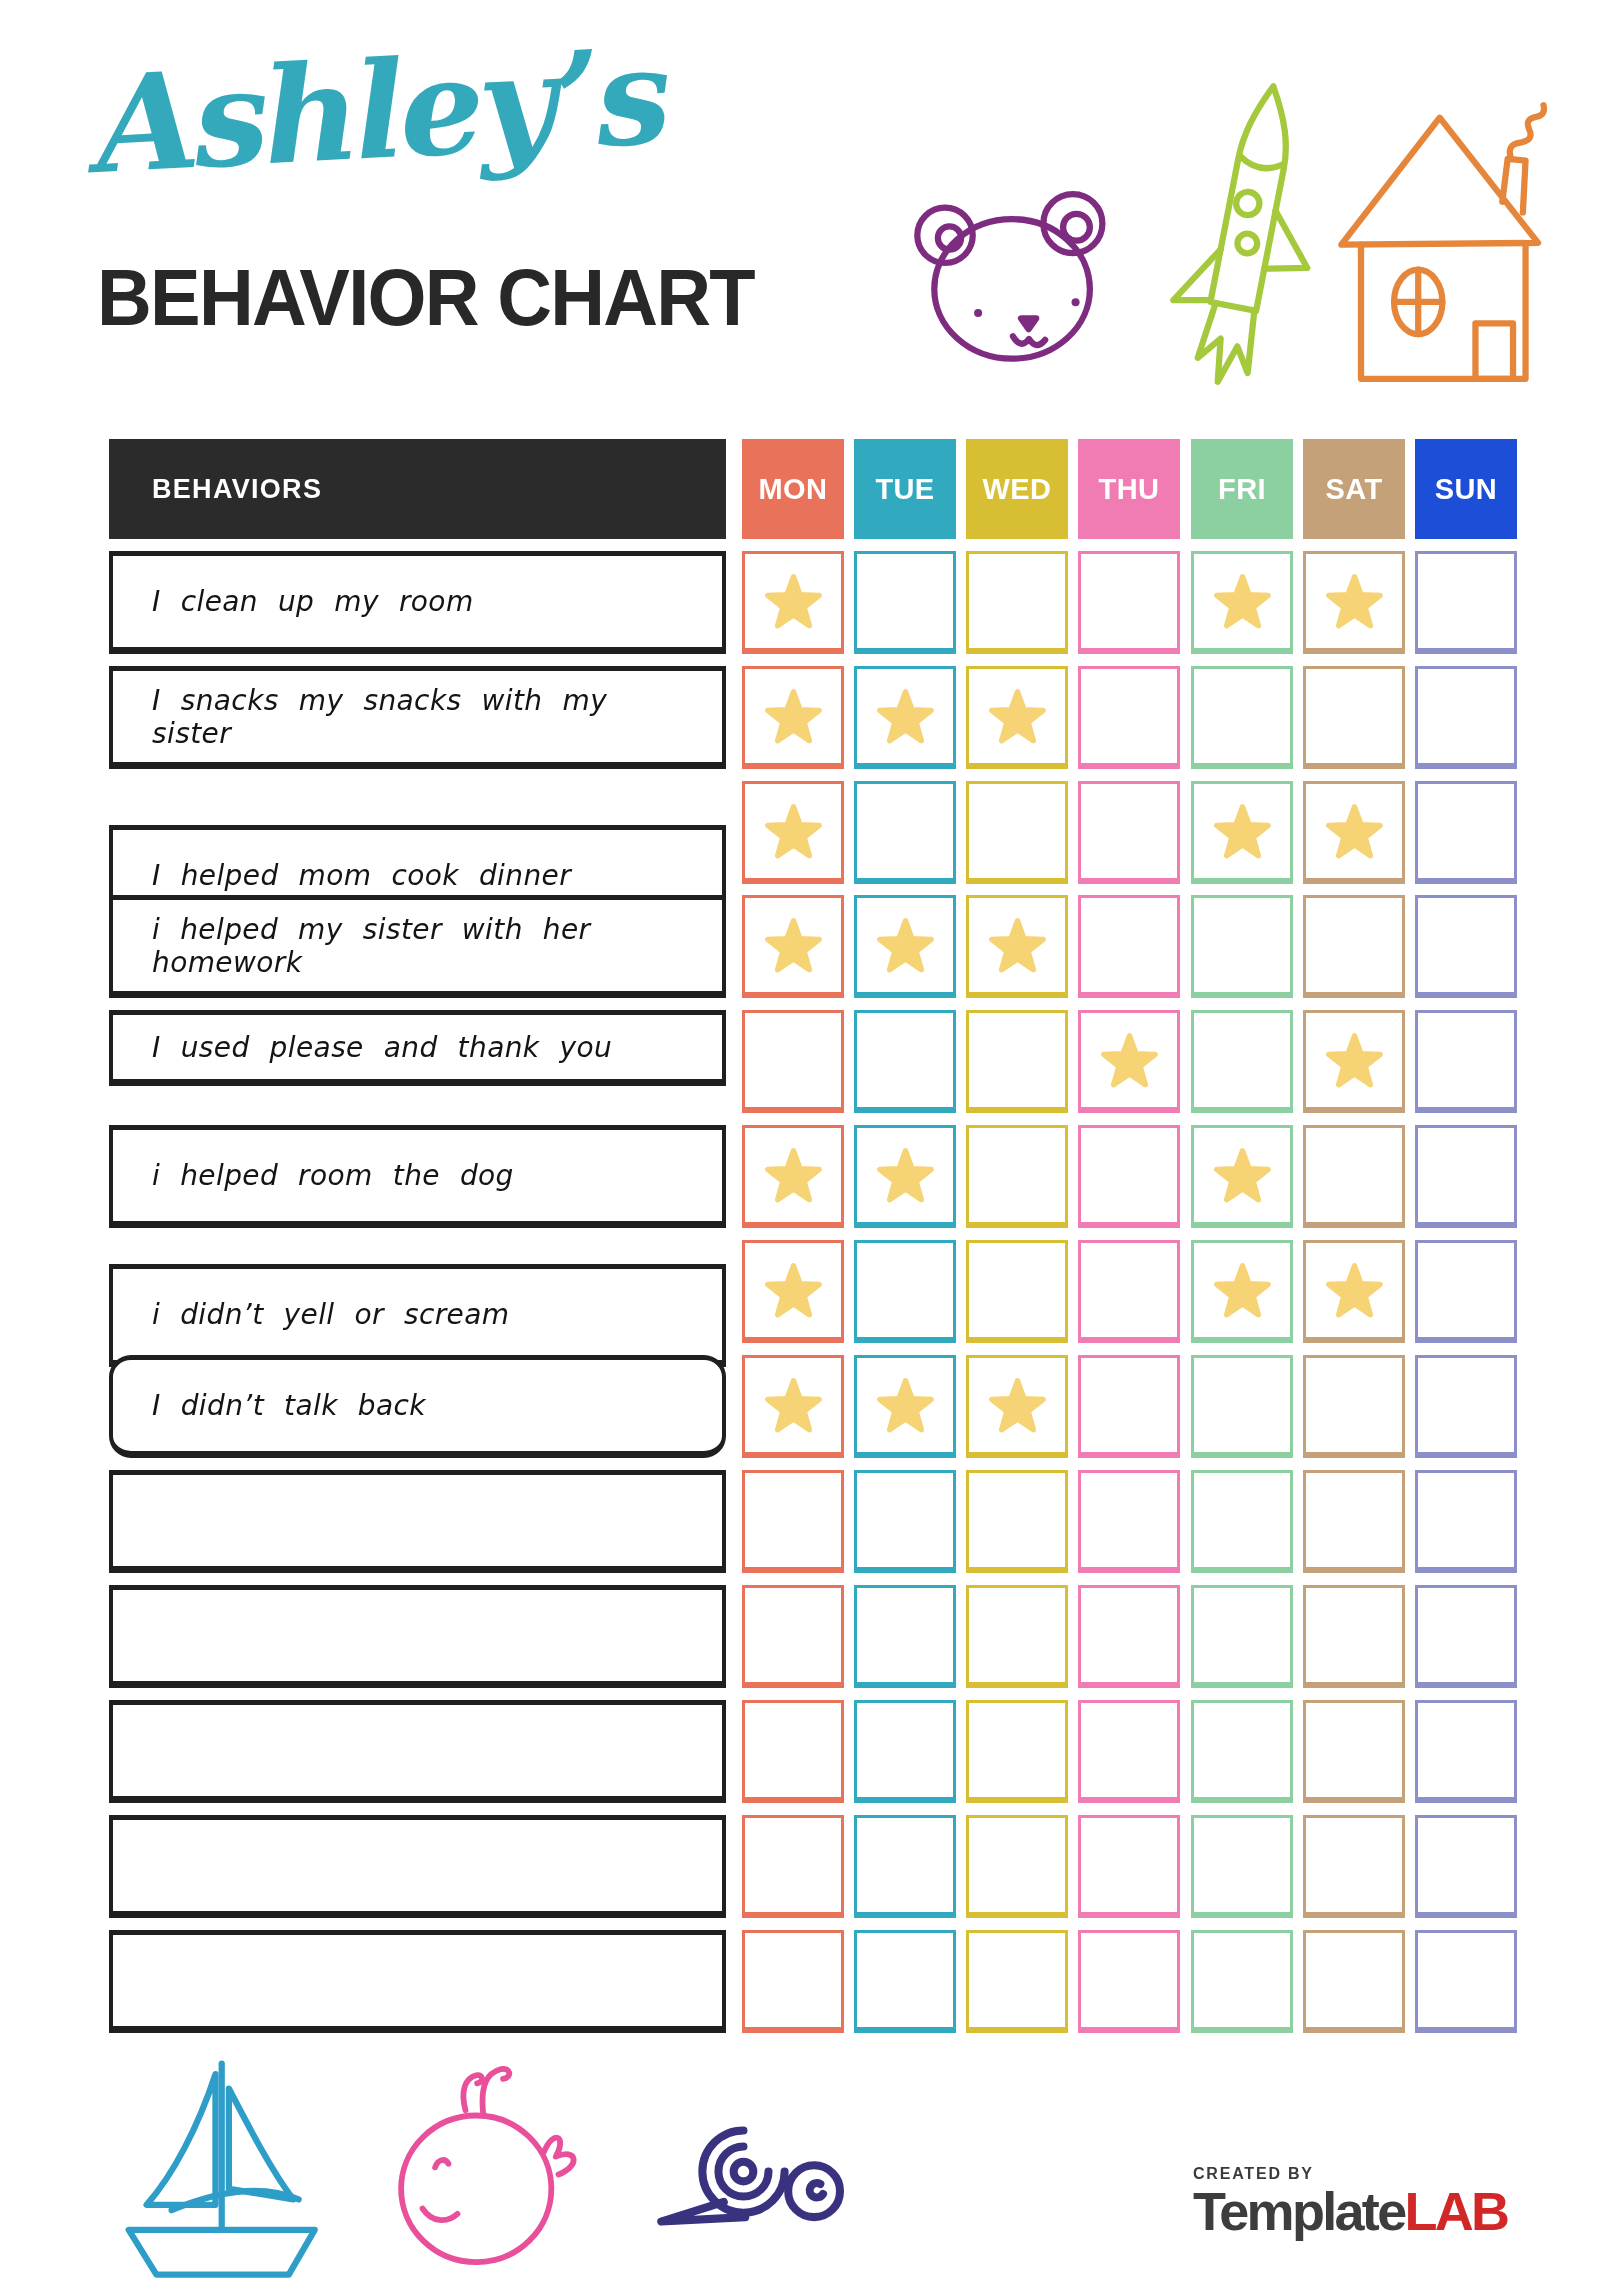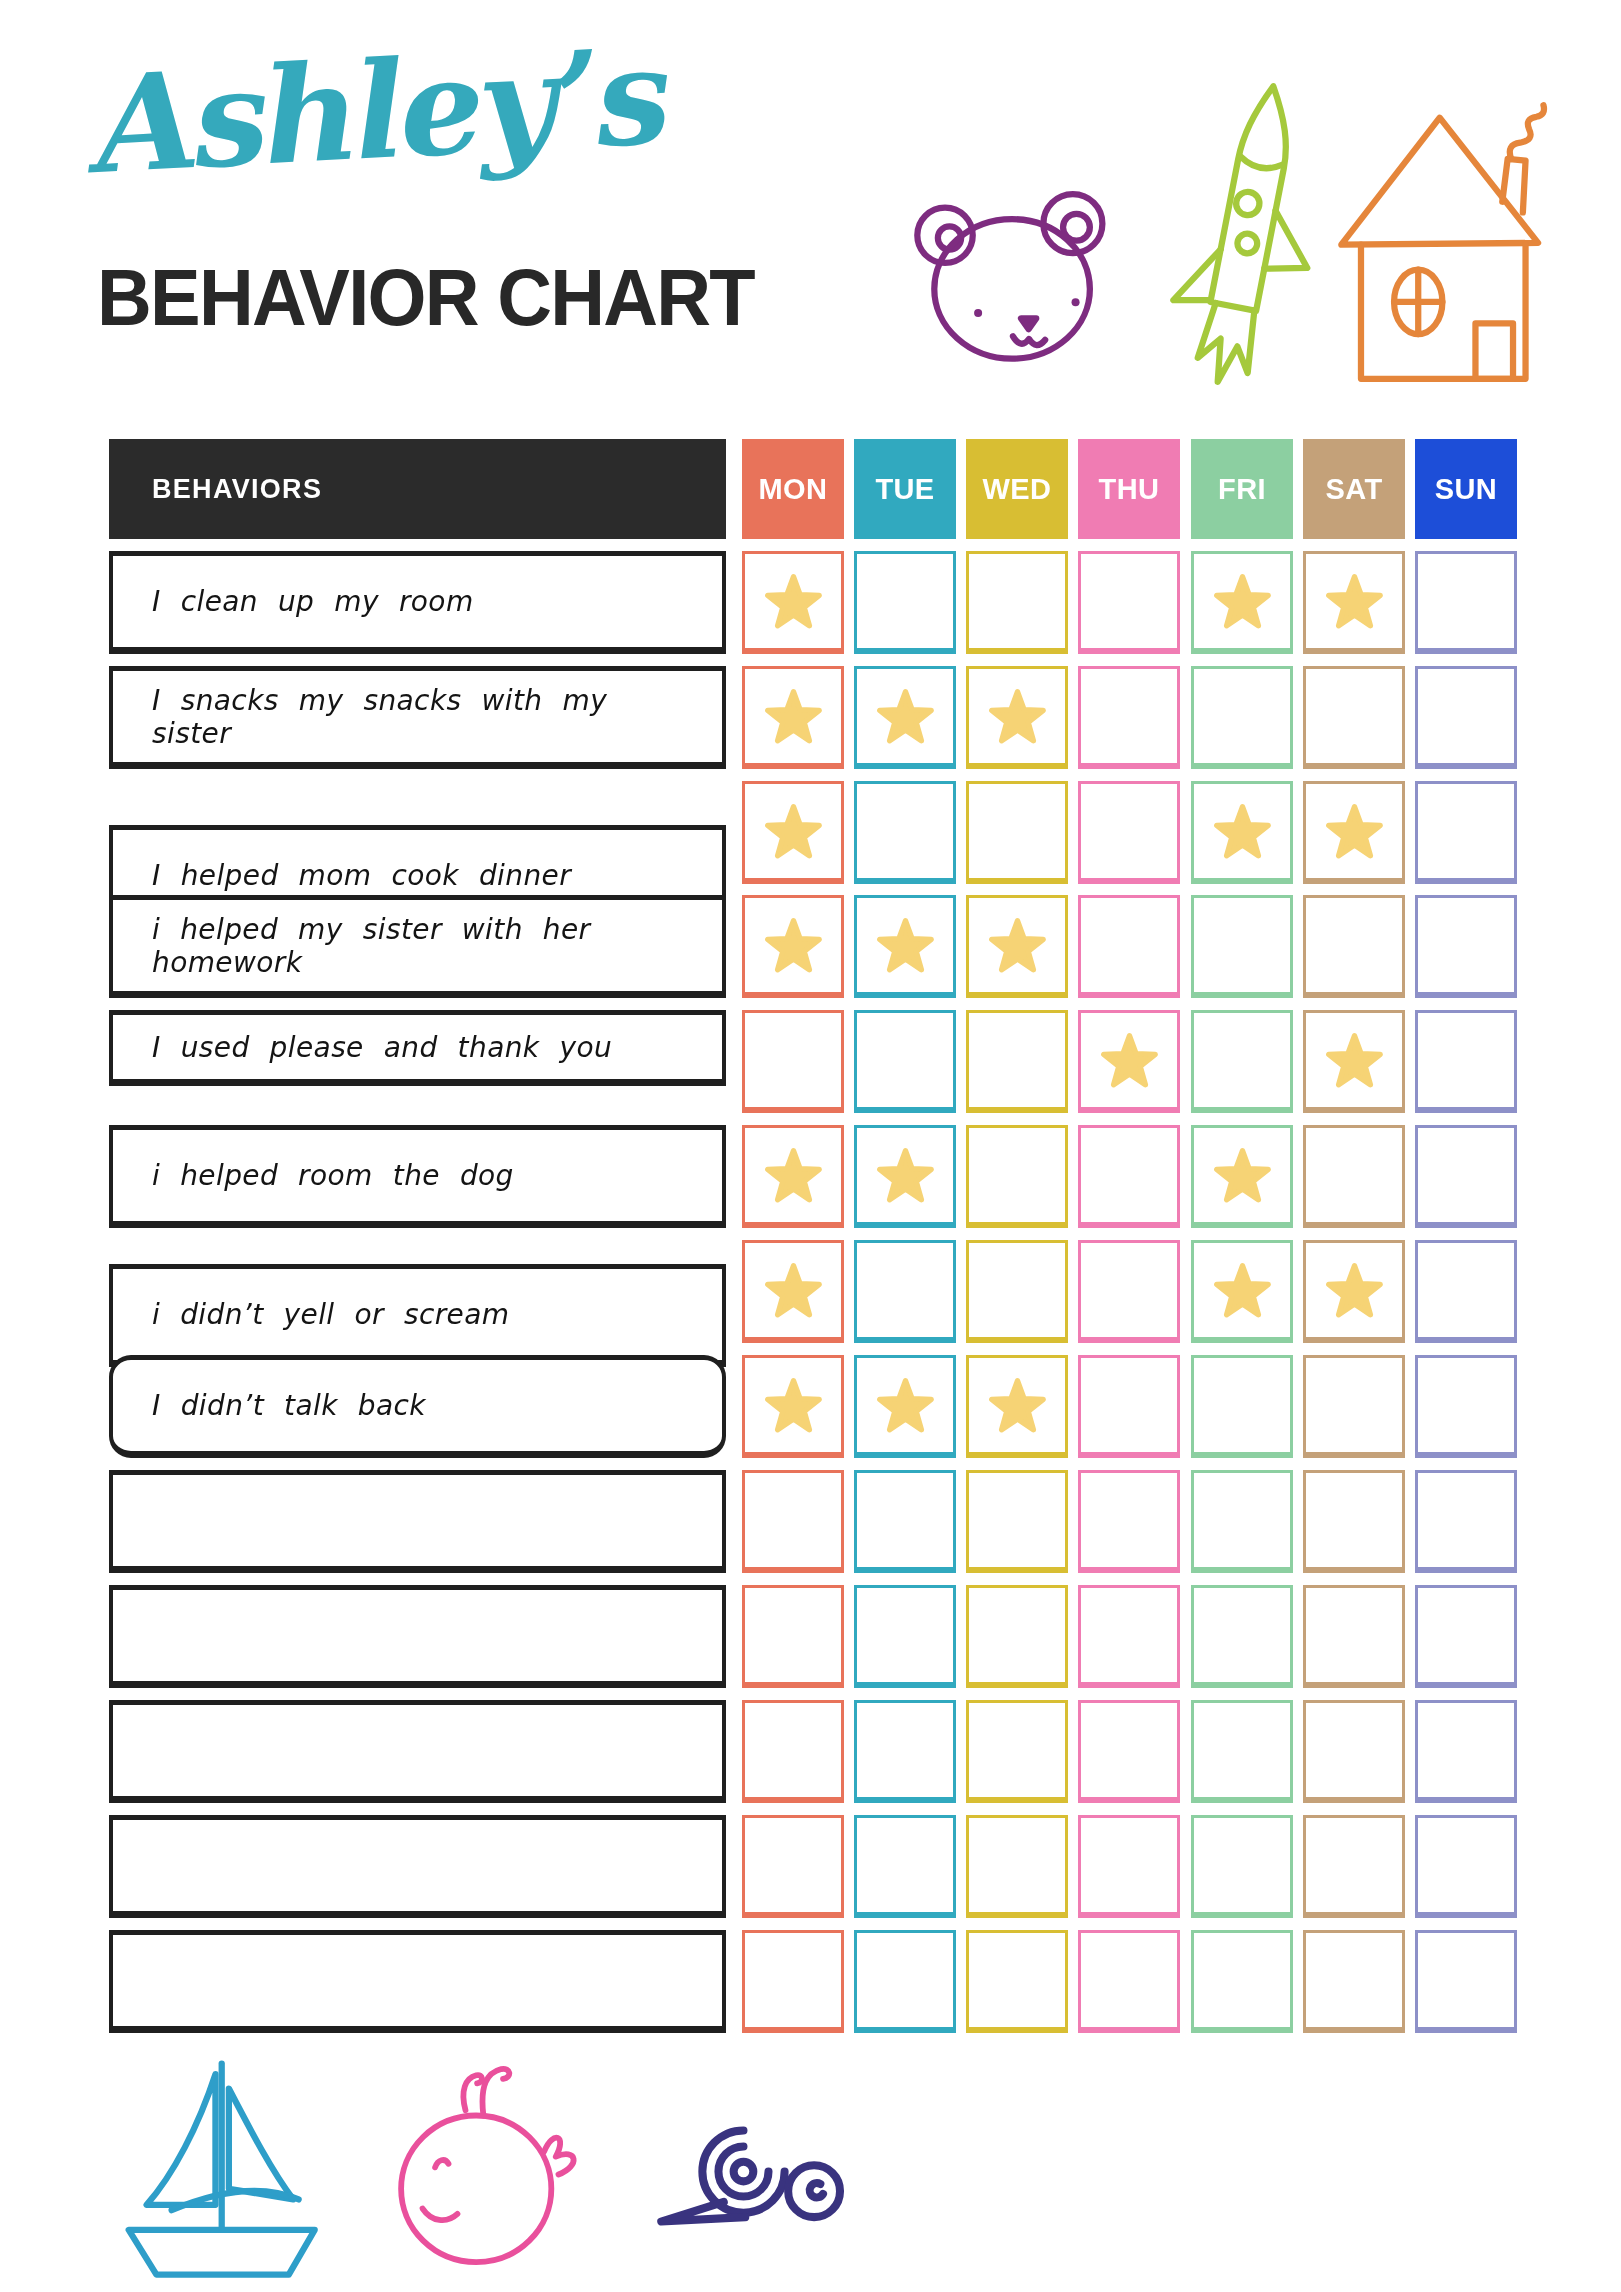--- a/index.html
+++ b/index.html
@@ -335,15 +335,21 @@
 
   <svg class="deco" style="left:638px;top:2100px;" width="219" height="152" viewBox="0 0 245 170" fill="none" stroke="#39337F" stroke-width="9" stroke-linecap="round" stroke-linejoin="round">
     <circle cx="118" cy="80" r="11"></circle>
     <path d="M118,52 a28,28 0 1,0 28,28"></path>
     <path d="M118,34 a46,46 0 1,0 46,46"></path>
     <circle cx="197" cy="102" r="29"></circle>
     <path d="M204,94 a8,8 0 1,0 3,11"></path>
     <path d="M96,114 L26,136 L120,131"></path>
   </svg>
 
+  <div class="brand-logo">
+    <div class="created-by">CREATED BY</div>
+    <div class="brand-text">
+      <span class="brand-template">Template</span><span class="brand-lab">LAB</span>
+    </div>
+  </div>
 
 </div>
 
 
 </body></html>

